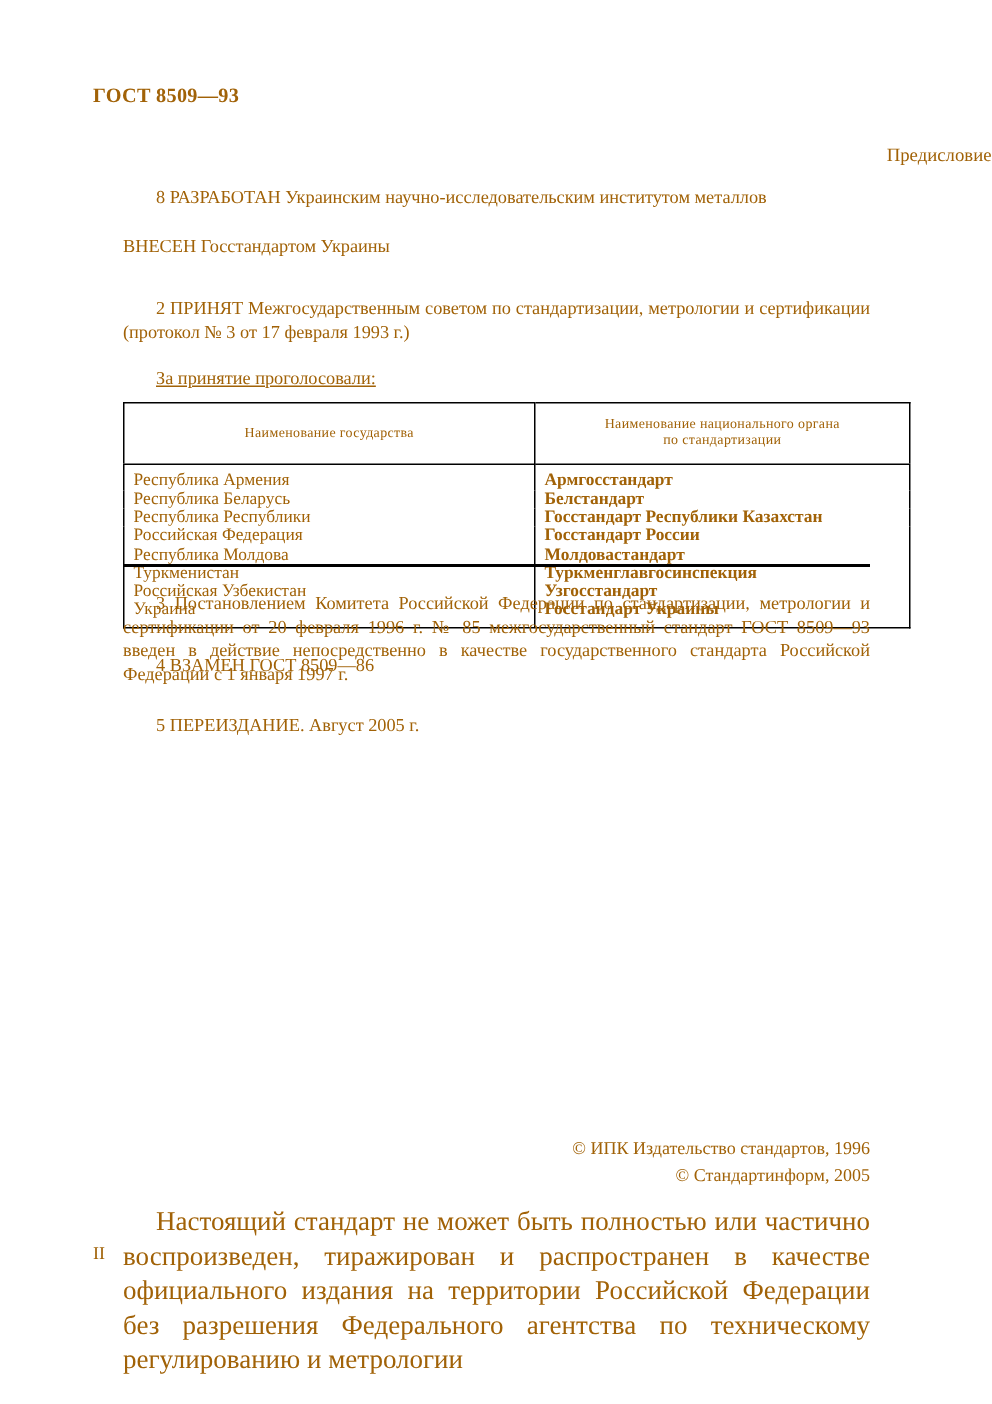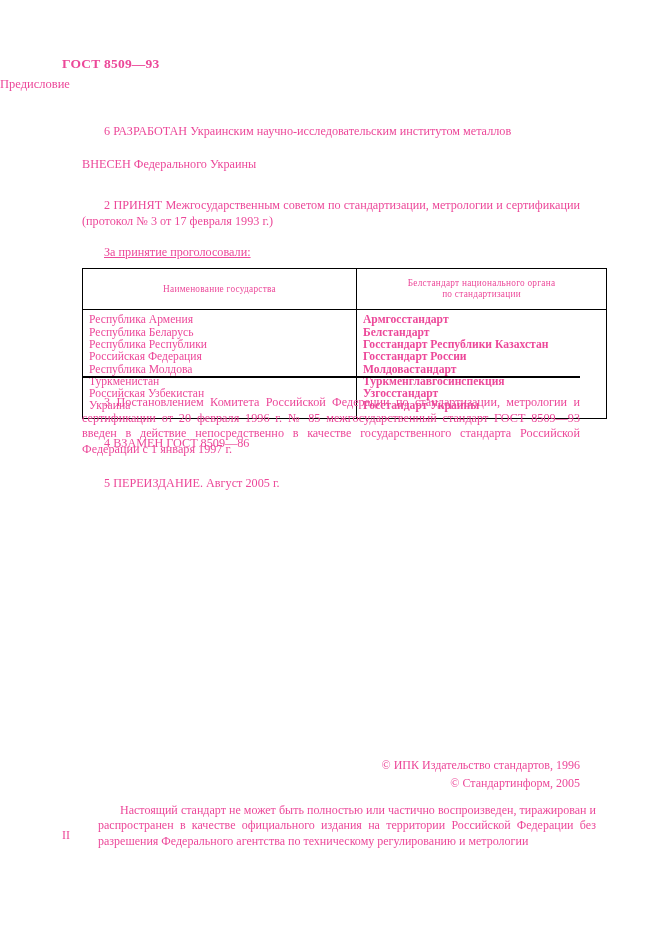--- a/index.html
+++ b/index.html
@@ -7,43 +7,43 @@
     margin: 0;
     padding: 0;
     background: #ffffff;
   }
   .page {
     position: relative;
     width: 661px;
     height: 928px;
     background: #ffffff;
     font-family: "Liberation Serif", "DejaVu Serif", serif;
-    color: #ec4899;
+    color: #a16207;
     overflow: hidden;
     box-sizing: border-box;
   }
 
   
   .doc-header {
     position: absolute;
     left: 62px;
     top: 56px;
     font-size: 13.5px;
     font-weight: bold;
     letter-spacing: 0.2px;
     white-space: nowrap;
   }
 
   
   .section-title {
     position: absolute;
     left: 0;
     right: 0;
-    top: 77px;
-    text-align: left;
+    top: 96px;
+    text-align: right;
     font-size: 12.5px;
   }
 
   
   .body-block {
     position: absolute;
     left: 82px;
     width: 498px;
     font-size: 12.2px;
     line-height: 1.28;
@@ -119,24 +119,24 @@
     font-size: 12px;
     white-space: nowrap;
     text-align: right;
   }
   .copyright-1 { top: 758px; text-align: center; }
   .copyright-2 { top: 776px; }
 
   
   .footer-notice {
     position: absolute;
-    left: 98px;
+    left: 82px;
     width: 498px;
     top: 803px;
-    font-size: 12px;
+    font-size: 18px;
     line-height: 1.28;
     text-align: justify;
     text-indent: 22px;
   }
 
   
   .page-number {
     position: absolute;
     left: 62px;
     top: 828px;
@@ -145,34 +145,34 @@
 </style>
 </head>
 <body>
 
 <div class="page">
 
   <div class="doc-header">ГОСТ 8509—93</div>
 
   <div class="section-title">Предисловие</div>
 
-  <div class="body-block nojust p-razrabotan indent">6  РАЗРАБОТАН Украинским научно-исследовательским институтом металлов</div>
-
-  <div class="body-block nojust p-vnesen">ВНЕСЕН Федерального Украины</div>
+  <div class="body-block nojust p-razrabotan indent">8  РАЗРАБОТАН Украинским научно-исследовательским институтом металлов</div>
+
+  <div class="body-block nojust p-vnesen">ВНЕСЕН Госстандартом Украины</div>
 
   <div class="body-block p-prinyat indent">2  ПРИНЯТ Межгосударственным советом по стандартизации, метрологии и сертификации (протокол № 3  от 17 февраля 1993 г.)</div>
 
   <div class="body-block nojust p-golosovali indent">За принятие проголосовали:</div>
 
   <table class="vote-table">
     <thead>
       <tr>
         <th style="width:261px">Наименование государства</th>
         <th style="width:237px">
-          <span>Белстандарт национального органа</span><br>
+          <span>Наименование национального органа</span><br>
           <span>по стандартизации</span>
         </th>
       </tr>
     </thead>
     <tbody>
       <tr>
         <td><span class="cell-text">Республика Армения</span></td>
         <td><span class="cell-text">Армгосстандарт</span></td>
       </tr>
       <tr>

